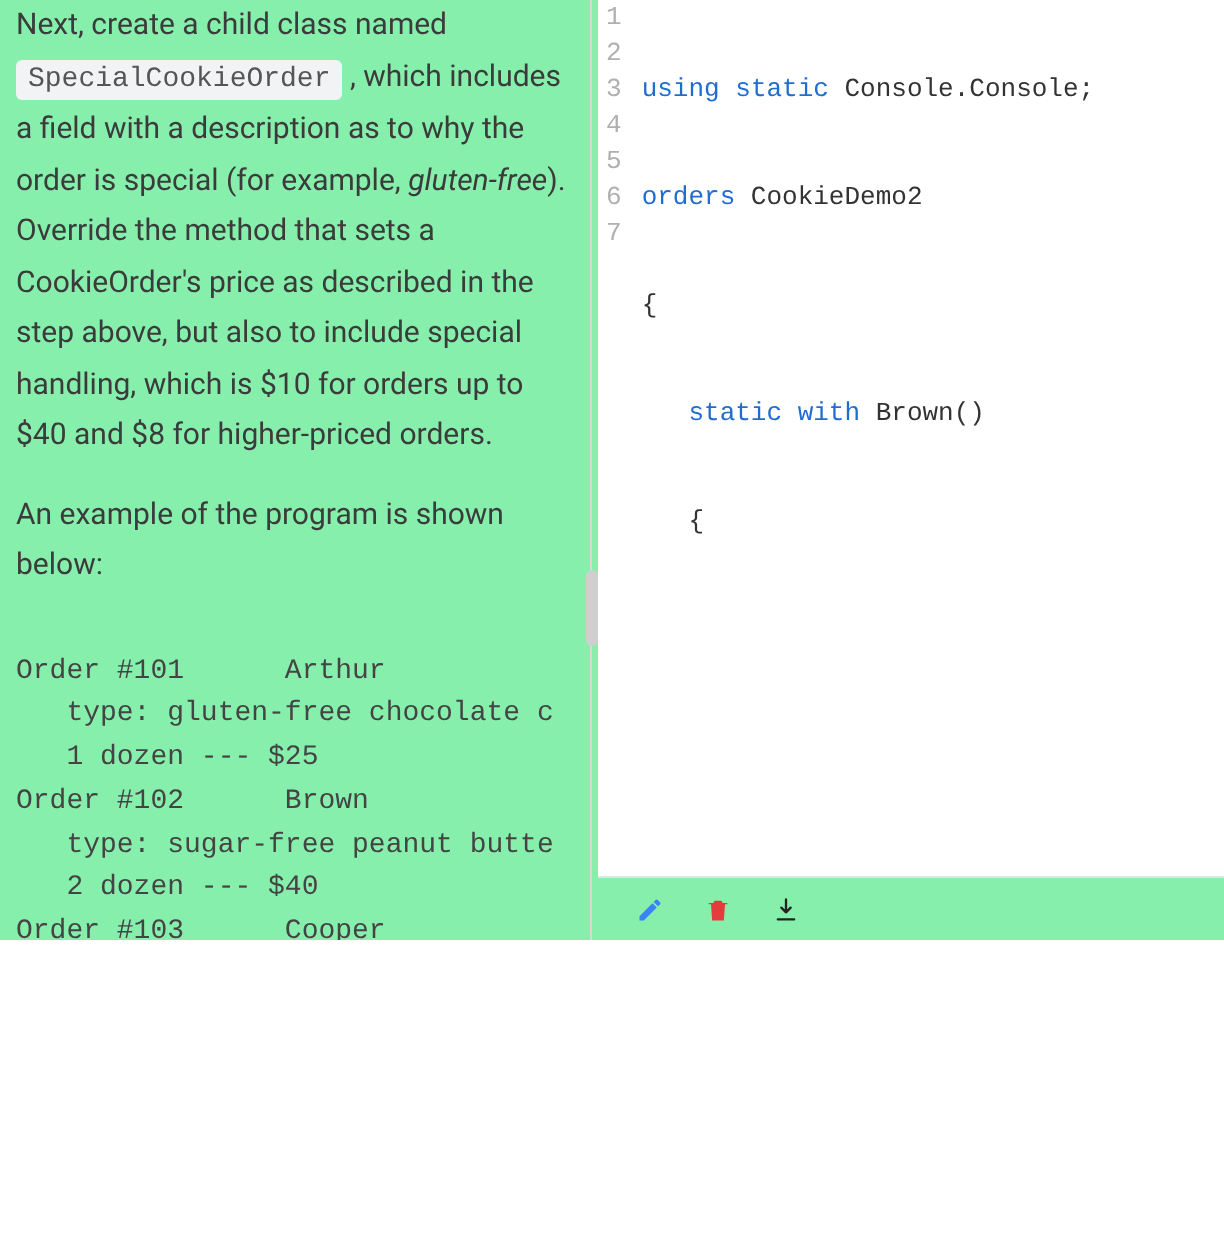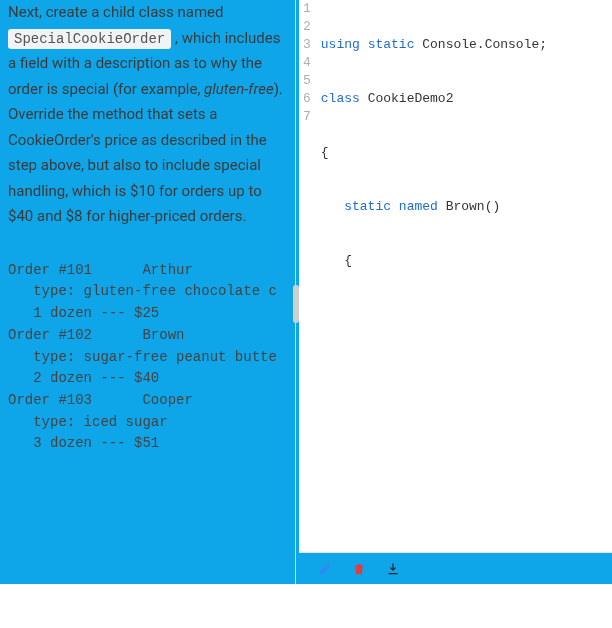--- a/index.html
+++ b/index.html
@@ -1,17 +1,17 @@
 <!DOCTYPE html>
 <html><head>
 <meta charset="utf-8">
 <style>
   * { margin: 0; padding: 0; box-sizing: border-box; }
   html, body { height: 100%; font-family: -apple-system, BlinkMacSystemFont, "Segoe UI", Roboto, sans-serif; color: #333; }
-  .container { display: flex; height: 584px; width: 612px; overflow: hidden; background: #0ea5e9; }
+  .container { display: flex; height: 470px; width: 612px; overflow: hidden; background: #86efac; }
   .left-pane { width: 293px; padding: 0 8px 10px 8px; overflow: hidden; }
   .desc { font-size: 15px; line-height: 1.7; color: #3b3b3b; }
   .desc p { margin-bottom: 14px; }
   .code-chip { background: #f1f3f5; padding: 2px 6px; border-radius: 3px; font-family: Consolas, "Courier New", monospace; font-size: 14px; color: #555; }
   .italic { font-style: italic; }
   .example-block { font-family: Consolas, "Courier New", monospace; font-size: 14px; line-height: 1.55; white-space: pre; color: #444; margin-top: 30px; }
   .divider { position: relative; width: 6px; flex: 0 0 6px; background: transparent; cursor: col-resize; }
   .divider::before { content: ""; position: absolute; left: 2px; top: 0; bottom: 0; width: 1px; background: #d8d8d8; }
   .drag-thumb { position: absolute; left: 0; top: 285px; width: 6px; height: 38px; background: #cfcfcf; border-radius: 3px; }
   .right-pane { flex: 1; display: flex; flex-direction: column; border-left: 0; }
@@ -31,20 +31,21 @@
 <body>
 
 <div class="container">
 
   <div class="left-pane">
     <div class="desc">
       <p>
         <span>Next, create a child class named </span>
         <span class="code-chip">SpecialCookieOrder</span><span> , which includes a field with a description as to why the order is special (for example, </span><span class="italic">gluten-free</span><span>). Override the method that sets a CookieOrder's price as described in the step above, but also to include special handling, which is $10 for orders up to $40 and $8 for higher-priced orders.</span>
       </p>
+      <p>An example of the program is shown below:</p>
     </div>
     <div class="example-block">Order #101      Arthur
    type: gluten-free chocolate c
    1 dozen --- $25
 Order #102      Brown
    type: sugar-free peanut butte
    2 dozen --- $40
 Order #103      Cooper
    type: iced sugar
    3 dozen --- $51</div>
@@ -60,23 +61,23 @@
         <div class="gutter-line">1</div>
         <div class="gutter-line">2</div>
         <div class="gutter-line">3</div>
         <div class="gutter-line">4</div>
         <div class="gutter-line">5</div>
         <div class="gutter-line">6</div>
         <div class="gutter-line">7</div>
       </div>
       <div class="code-area">
         <div class="code-line"><span class="kw-blue">using</span> <span class="kw-blue">static</span><span class="ident"> Console.Console;</span></div>
-        <div class="code-line"><span class="kw-blue">class</span><span class="ident"> CookieDemo2</span></div>
+        <div class="code-line"><span class="kw-blue">orders</span><span class="ident"> CookieDemo2</span></div>
         <div class="code-line punc">{</div>
-        <div class="code-line"><span>   </span><span class="kw-blue">static</span><span class="kw-blue"> named</span><span class="ident"> Brown</span><span class="punc">()</span></div>
+        <div class="code-line"><span>   </span><span class="kw-blue">static</span><span class="kw-blue"> with</span><span class="ident"> Brown</span><span class="punc">()</span></div>
         <div class="code-line punc">   {</div>
         <div class="code-line"></div>
         <div class="code-line"></div>
       </div>
     </div>
 
     <div class="toolbar">
       <div class="tb-icon">
         <svg viewBox="0 0 24 24" fill="none">
             <path d="M3 17.25V21h3.75L17.81 9.94l-3.75-3.75L3 17.25zM20.71 7.04a1 1 0 0 0 0-1.41l-2.34-2.34a1 1 0 0 0-1.41 0l-1.83 1.83 3.75 3.75 1.83-1.83z" fill="#3b82f6"></path>

